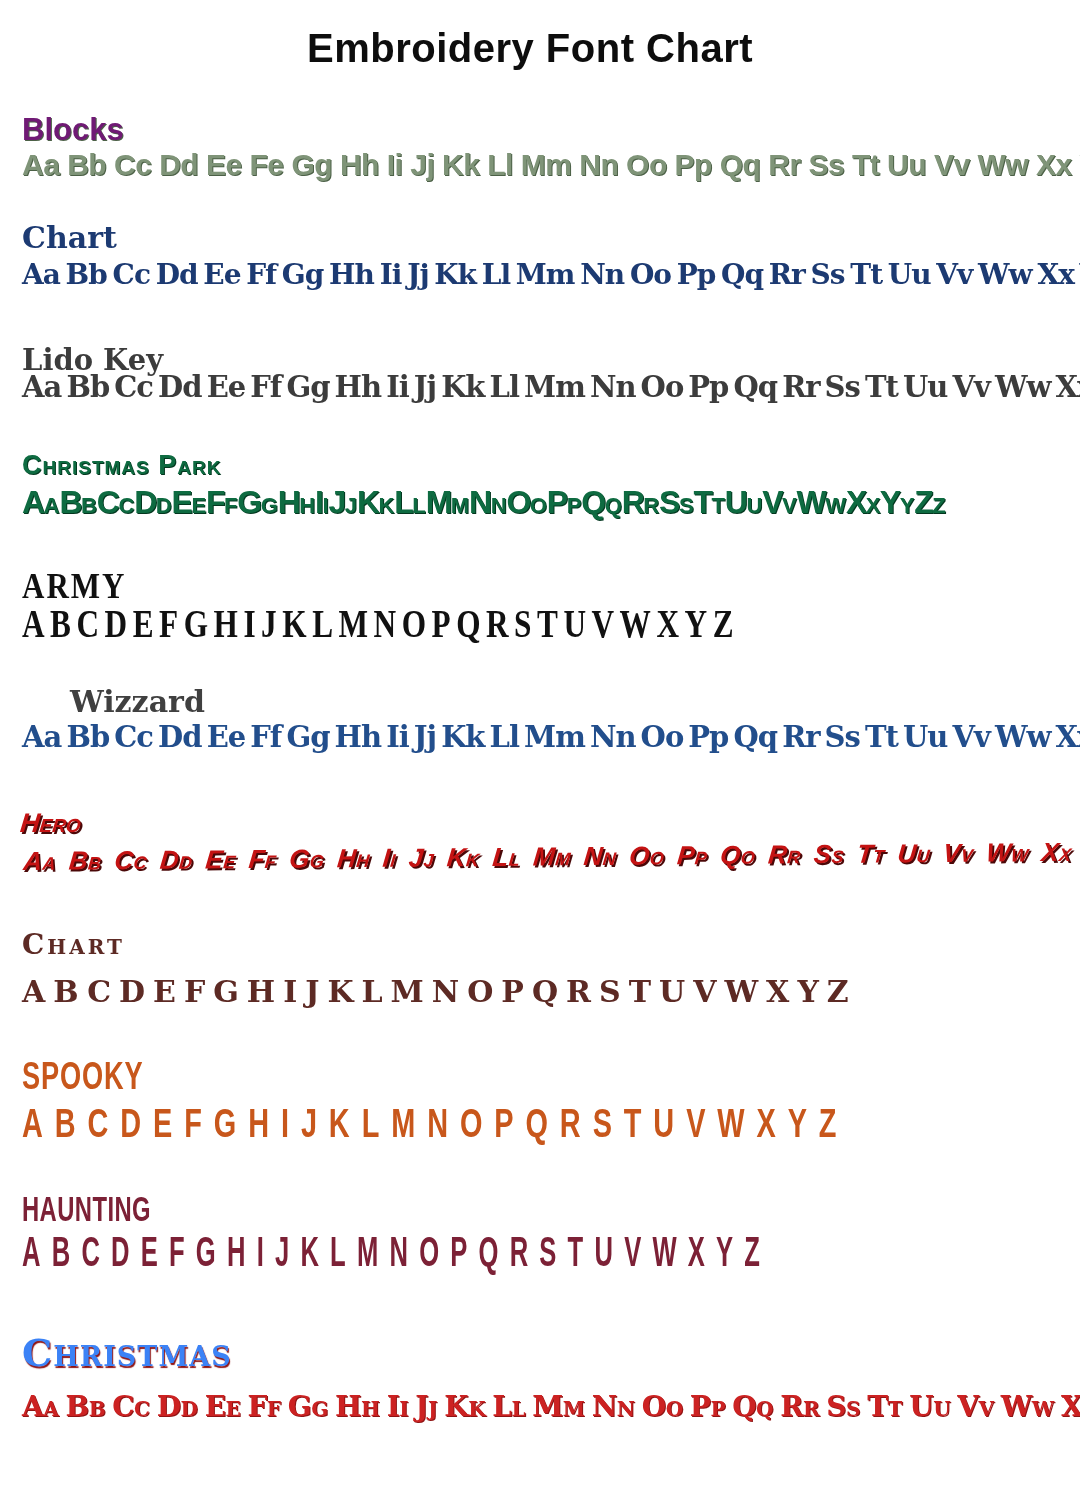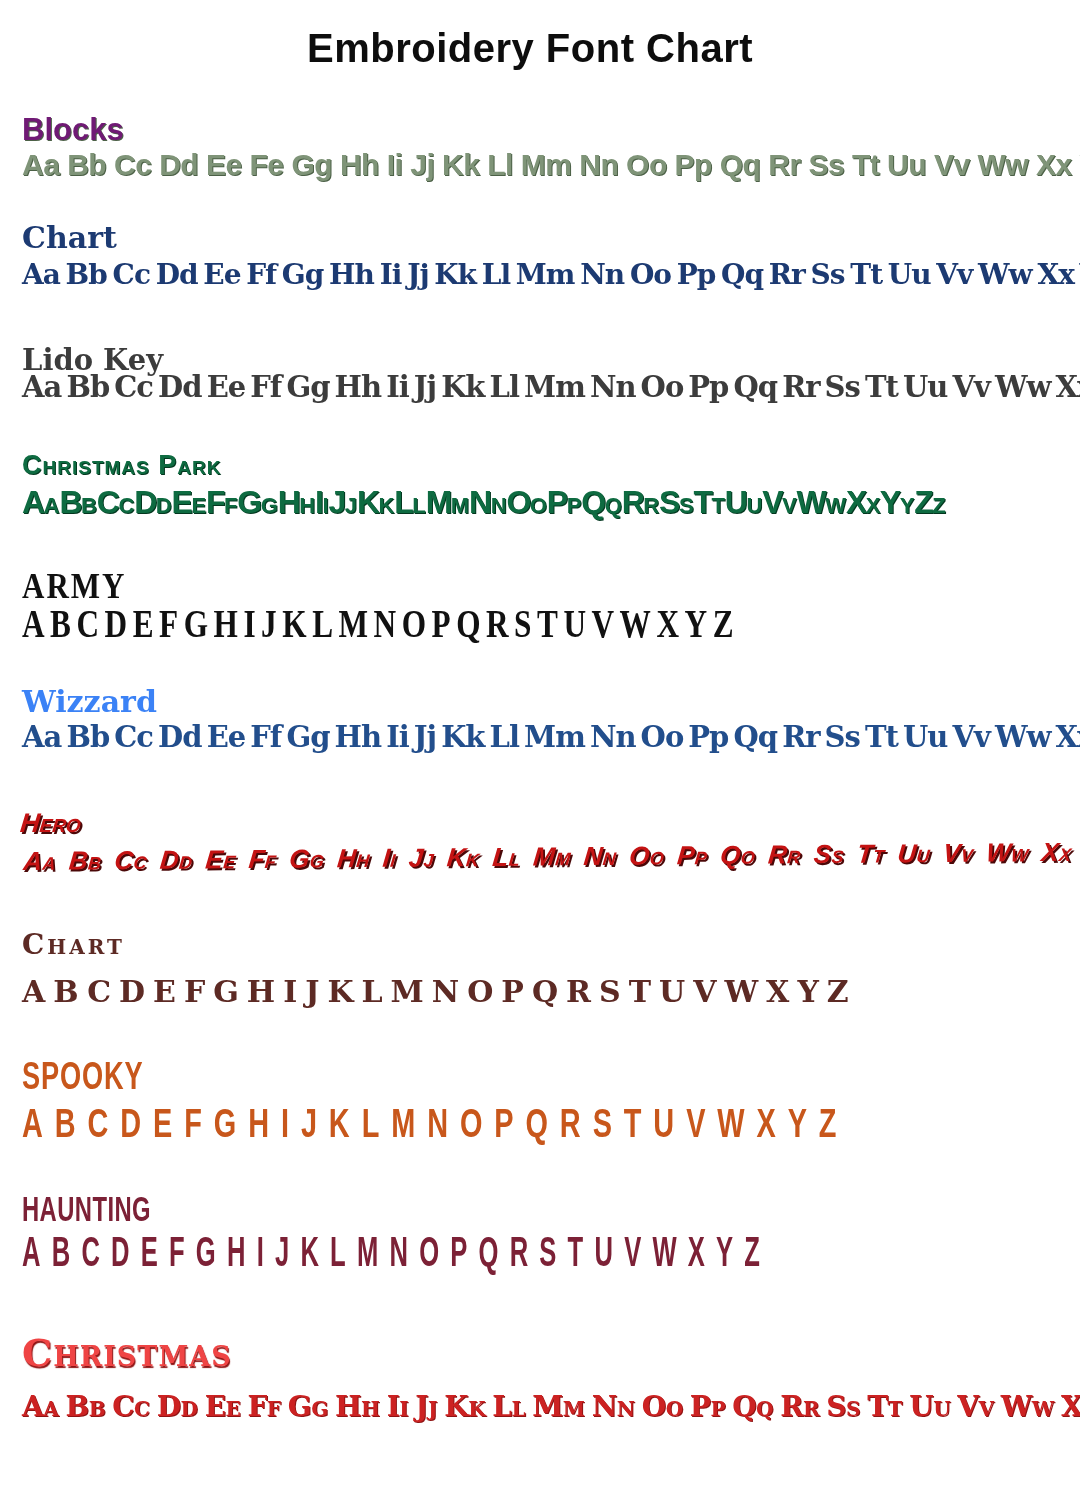--- a/index.html
+++ b/index.html
@@ -67,29 +67,29 @@
 
 <div class="label l2" style="color: rgb(60, 60, 60); margin-top: 9px;">Lido Key</div>
 <div class="sample s2" style="color: rgb(60, 60, 60);">Aa Bb Cc Dd Ee Ff Gg Hh Ii Jj Kk Ll Mm Nn Oo Pp Qq Rr Ss Tt Uu Vv Ww Xx Yy Zz</div>
 
 <div class="label l3" style="color: rgb(14, 107, 65);">Christmas Park</div>
 <div class="sample s3" style="color: rgb(14, 107, 65);">Aa Bb Cc Dd Ee Ff Gg Hh Ii Jj Kk Ll Mm Nn Oo Pp Qq Rr Ss Tt Uu Vv Ww Xx Yy Zz</div>
 
 <div class="label l4" style="color: rgb(17, 17, 17);">ARMY</div>
 <div class="sample s4" style="color: rgb(17, 17, 17);">ABCDEFGHIJKLMNOPQRSTUVWXYZ</div>
 
-<div class="label l5" style="color: #3b82f6;">Wizzard</div>
+<div class="label l5" style="color: #404040; margin-left: 48px;">Wizzard</div>
 <div class="sample s5" style="color: rgb(34, 78, 140);">Aa Bb Cc Dd Ee Ff Gg Hh Ii Jj Kk Ll Mm Nn Oo Pp Qq Rr Ss Tt Uu Vv Ww Xx Yy Zz</div>
 
 <div class="label l6" style="color: rgb(196, 19, 19);">Hero</div>
 <div class="sample s6" style="color: rgb(196, 19, 19);">Aa Bb Cc Dd Ee Ff Gg Hh Ii Jj Kk Ll Mm Nn Oo Pp Qo Rr Ss Tt Uu Vv Ww Xx Yy Zz</div>
 
 <div class="label l7" style="color: rgb(93, 42, 36);">Chart</div>
 <div class="sample s7" style="color: rgb(93, 42, 36);">ABCDEFGHIJKLMNOPQRSTUVWXYZ</div>
 
 <div class="label l8" style="color: rgb(200, 87, 27);">SPOOKY</div>
 <div class="sample s8" style="color: rgb(200, 87, 27);">ABCDEFGHIJKLMNOPQRSTUVWXYZ</div>
 
 <div class="label l9" style="color: rgb(124, 33, 54);">HAUNTING</div>
 <div class="sample s9" style="color: rgb(124, 33, 54);">ABCDEFGHIJKLMNOPQRSTUVWXYZ</div>
 
-<div class="label l10" style="color: #ef4444;">Christmas</div>
+<div class="label l10" style="color: #3b82f6;">Christmas</div>
 <div class="sample s10" style="color: rgb(204, 34, 34);">Aa Bb Cc Dd Ee Ff Gg Hh Ii Jj Kk Ll Mm Nn Oo Pp Qq Rr Ss Tt Uu Vv Ww Xx Yy Zz</div>
 
 </body></html>

